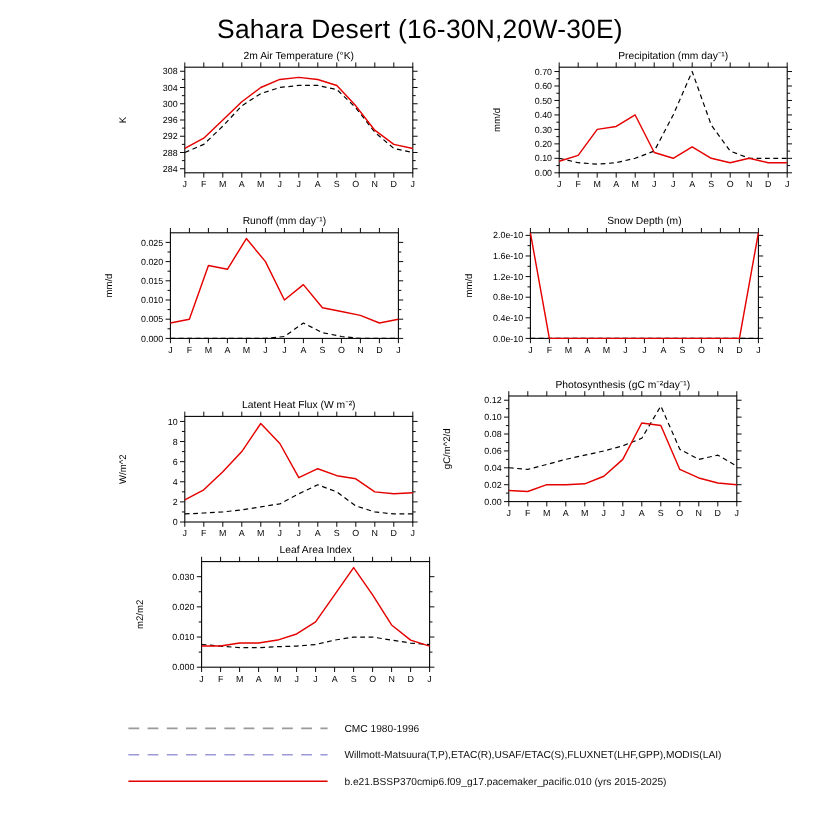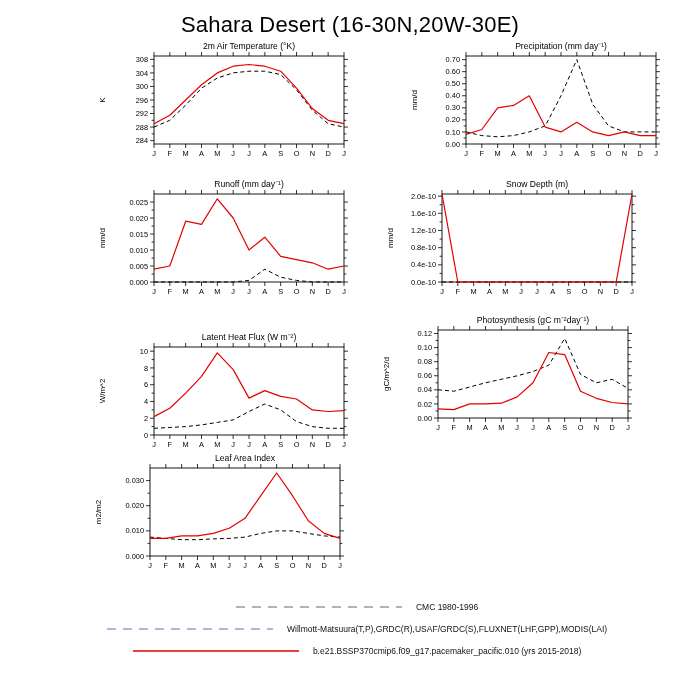--- a/index.html
+++ b/index.html
@@ -2,21 +2,21 @@
 <html><head>
 <meta charset="utf-8">
 <style>
   html,body{margin:0;padding:0;background:#ffffff;}
   .page{position:relative;width:700px;height:700px;background:#ffffff;overflow:hidden;
         font-family:"Liberation Sans",sans-serif;color:#000;}
   .main-title{position:absolute;top:12px;left:0;width:700px;text-align:center;
               font-size:22px;letter-spacing:.2px;}
   .chart{position:absolute;width:270px;height:135px;}
   .legend{position:absolute;left:105px;top:596px;}
-  .legend-row{display:flex;align-items:center;height:22px;justify-content:center;}
+  .legend-row{display:flex;align-items:center;height:22px;}
   .legend-label{font-size:8.5px;margin-left:12px;color:#111;white-space:nowrap;}
   svg text{font-family:"Liberation Sans",sans-serif;}
 </style>
 </head>
 <body>
 
 <div class="page">
 
   <div class="main-title">Sahara Desert (16-30N,20W-30E)</div>
 
@@ -180,21 +180,21 @@
           <line x1="220.33333333333334" y1="12" x2="220.33333333333334" y2="16"></line>
           <line x1="236.16666666666666" y1="104" x2="236.16666666666666" y2="108"></line>
           <line x1="236.16666666666666" y1="12" x2="236.16666666666666" y2="16"></line>
           <line x1="252" y1="104" x2="252" y2="108"></line>
           <line x1="252" y1="12" x2="252" y2="16"></line>
         </g>
         <rect x="62" y="16" width="190" height="88" fill="none" stroke="#000" stroke-width="0.9"></rect>
         <polyline points="62.0,91.9 77.8,95.6 93.7,96.8 109.5,95.6 125.3,91.9 141.2,85.9 157.0,55.8 172.8,19.6 188.7,64.2 204.5,85.9 220.3,91.9 236.2,91.9 252.0,91.9" fill="none" stroke="#000000" stroke-width="1" stroke-linejoin="round" stroke-dasharray="4 3"></polyline>
         <polyline points="62.0,94.4 77.8,89.5 93.7,67.8 109.5,65.4 125.3,55.8 141.2,87.1 157.0,91.9 172.8,82.3 188.7,91.9 204.5,95.6 220.3,91.9 236.2,95.6 252.0,95.6" fill="none" stroke="#e50000" stroke-width="1.2" stroke-linejoin="round"></polyline>
       </svg></div>
-  <div class="chart" style="left:92px;top:178px"><svg viewBox="0 0 270 135" width="270" height="135">
+  <div class="chart" style="left:80px;top:178px"><svg viewBox="0 0 270 135" width="270" height="135">
         <text x="157" y="9" font-size="8.6" text-anchor="middle" fill="#000">Runoff (mm day⁻¹)</text>
         <text x="0" y="0" font-size="8" text-anchor="middle" fill="#000" transform="translate(13 60) rotate(-90)">mm/d</text>
         <text x="56" y="106.6" font-size="7.4" text-anchor="end" fill="#000">0.000</text>
         <text x="56" y="90.6" font-size="7.4" text-anchor="end" fill="#000">0.005</text>
         <text x="56" y="74.6" font-size="7.4" text-anchor="end" fill="#000">0.010</text>
         <text x="56" y="58.6" font-size="7.4" text-anchor="end" fill="#000">0.015</text>
         <text x="56" y="42.6" font-size="7.4" text-anchor="end" fill="#000">0.020</text>
         <text x="56" y="26.6" font-size="7.4" text-anchor="end" fill="#000">0.025</text>
         <text x="62" y="116" font-size="7.4" text-anchor="middle" fill="#000">J</text>
         <text x="77.83333333333333" y="116" font-size="7.4" text-anchor="middle" fill="#000">F</text>
@@ -408,21 +408,21 @@
           <line x1="220.33333333333334" y1="12" x2="220.33333333333334" y2="16"></line>
           <line x1="236.16666666666666" y1="104" x2="236.16666666666666" y2="108"></line>
           <line x1="236.16666666666666" y1="12" x2="236.16666666666666" y2="16"></line>
           <line x1="252" y1="104" x2="252" y2="108"></line>
           <line x1="252" y1="12" x2="252" y2="16"></line>
         </g>
         <rect x="62" y="16" width="190" height="88" fill="none" stroke="#000" stroke-width="0.9"></rect>
         <polyline points="62.0,97.3 77.8,96.5 93.7,95.6 109.5,93.9 125.3,91.4 141.2,88.9 157.0,80.5 172.8,73.0 188.7,78.9 204.5,90.6 220.3,95.6 236.2,97.3 252.0,97.3" fill="none" stroke="#000000" stroke-width="1" stroke-linejoin="round" stroke-dasharray="4 3"></polyline>
         <polyline points="62.0,85.6 77.8,77.2 93.7,62.1 109.5,45.3 125.3,21.9 141.2,38.6 157.0,67.1 172.8,59.6 188.7,65.4 204.5,68.0 220.3,78.9 236.2,80.5 252.0,79.7" fill="none" stroke="#e50000" stroke-width="1.2" stroke-linejoin="round"></polyline>
       </svg></div>
-  <div class="chart" style="left:376px;top:314px"><svg viewBox="0 0 270 135" width="270" height="135">
+  <div class="chart" style="left:362px;top:314px"><svg viewBox="0 0 270 135" width="270" height="135">
         <text x="157" y="9" font-size="8.6" text-anchor="middle" fill="#000">Photosynthesis (gC m⁻²day⁻¹)</text>
         <text x="0" y="0" font-size="8" text-anchor="middle" fill="#000" transform="translate(13 60) rotate(-90)">gC/m^2/d</text>
         <text x="56" y="106.6" font-size="7.4" text-anchor="end" fill="#000">0.00</text>
         <text x="56" y="92.52" font-size="7.4" text-anchor="end" fill="#000">0.02</text>
         <text x="56" y="78.44" font-size="7.4" text-anchor="end" fill="#000">0.04</text>
         <text x="56" y="64.36" font-size="7.4" text-anchor="end" fill="#000">0.06</text>
         <text x="56" y="50.28" font-size="7.4" text-anchor="end" fill="#000">0.08</text>
         <text x="56" y="36.199999999999996" font-size="7.4" text-anchor="end" fill="#000">0.10</text>
         <text x="56" y="22.12000000000001" font-size="7.4" text-anchor="end" fill="#000">0.12</text>
         <text x="62" y="116" font-size="7.4" text-anchor="middle" fill="#000">J</text>
@@ -489,21 +489,21 @@
           <line x1="220.33333333333334" y1="12" x2="220.33333333333334" y2="16"></line>
           <line x1="236.16666666666666" y1="104" x2="236.16666666666666" y2="108"></line>
           <line x1="236.16666666666666" y1="12" x2="236.16666666666666" y2="16"></line>
           <line x1="252" y1="104" x2="252" y2="108"></line>
           <line x1="252" y1="12" x2="252" y2="16"></line>
         </g>
         <rect x="62" y="16" width="190" height="88" fill="none" stroke="#000" stroke-width="0.9"></rect>
         <polyline points="62.0,75.8 77.8,77.2 93.7,73.0 109.5,68.8 125.3,65.3 141.2,61.8 157.0,57.5 172.8,51.2 188.7,24.4 204.5,60.4 220.3,68.8 236.2,65.3 252.0,74.4" fill="none" stroke="#000000" stroke-width="1" stroke-linejoin="round" stroke-dasharray="4 3"></polyline>
         <polyline points="62.0,94.8 77.8,95.6 93.7,89.9 109.5,89.9 125.3,89.2 141.2,82.9 157.0,68.8 172.8,38.5 188.7,40.6 204.5,77.2 220.3,84.3 236.2,88.5 252.0,89.9" fill="none" stroke="#e50000" stroke-width="1.2" stroke-linejoin="round"></polyline>
       </svg></div>
-  <div class="chart" style="left:88px;top:452px"><svg viewBox="0 0 270 135" width="270" height="135">
+  <div class="chart" style="left:106px;top:452px"><svg viewBox="0 0 270 135" width="270" height="135">
         <text x="157" y="9" font-size="8.6" text-anchor="middle" fill="#000">Leaf Area Index</text>
         <text x="0" y="0" font-size="8" text-anchor="middle" fill="#000" transform="translate(13 60) rotate(-90)">m2/m2</text>
         <text x="56" y="106.6" font-size="7.4" text-anchor="end" fill="#000">0.000</text>
         <text x="56" y="81.45714285714286" font-size="7.4" text-anchor="end" fill="#000">0.010</text>
         <text x="56" y="56.31428571428572" font-size="7.4" text-anchor="end" fill="#000">0.020</text>
         <text x="56" y="31.171428571428585" font-size="7.4" text-anchor="end" fill="#000">0.030</text>
         <text x="62" y="116" font-size="7.4" text-anchor="middle" fill="#000">J</text>
         <text x="77.83333333333333" y="116" font-size="7.4" text-anchor="middle" fill="#000">F</text>
         <text x="93.66666666666667" y="116" font-size="7.4" text-anchor="middle" fill="#000">M</text>
         <text x="109.5" y="116" font-size="7.4" text-anchor="middle" fill="#000">A</text>
@@ -567,23 +567,23 @@
     <div class="legend-row">
       <svg width="170" height="10">
         <line x1="2" y1="5" x2="168" y2="5" stroke="#9a9a9a" stroke-width="1.3" stroke-dasharray="9 7"></line>
       </svg>
       <span class="legend-label">CMC 1980-1996</span>
     </div>
     <div class="legend-row">
       <svg width="170" height="10">
         <line x1="2" y1="5" x2="168" y2="5" stroke="#9b9bd7" stroke-width="1.3" stroke-dasharray="9 7"></line>
       </svg>
-      <span class="legend-label">Willmott-Matsuura(T,P),GRDC(R),USAF/GRDC(S),FLUXNET(LHF,GPP),MODIS(LAI)</span>
+      <span class="legend-label">Willmott-Matsuura(T,P),ETAC(R),USAF/ETAC(S),FLUXNET(LHF,GPP),MODIS(LAI)</span>
     </div>
     <div class="legend-row">
       <svg width="170" height="10">
         <line x1="2" y1="5" x2="168" y2="5" stroke="#e50000" stroke-width="1.3"></line>
       </svg>
-      <span class="legend-label">b.e21.BSSP370cmip6.f09_g17.pacemaker_pacific.010 (yrs 2015-2018)</span>
+      <span class="legend-label">b.e21.BSSP370cmip6.f09_g17.pacemaker_pacific.010 (yrs 2015-2025)</span>
     </div>
   </div>
 
 </div>
 
 </body></html>

